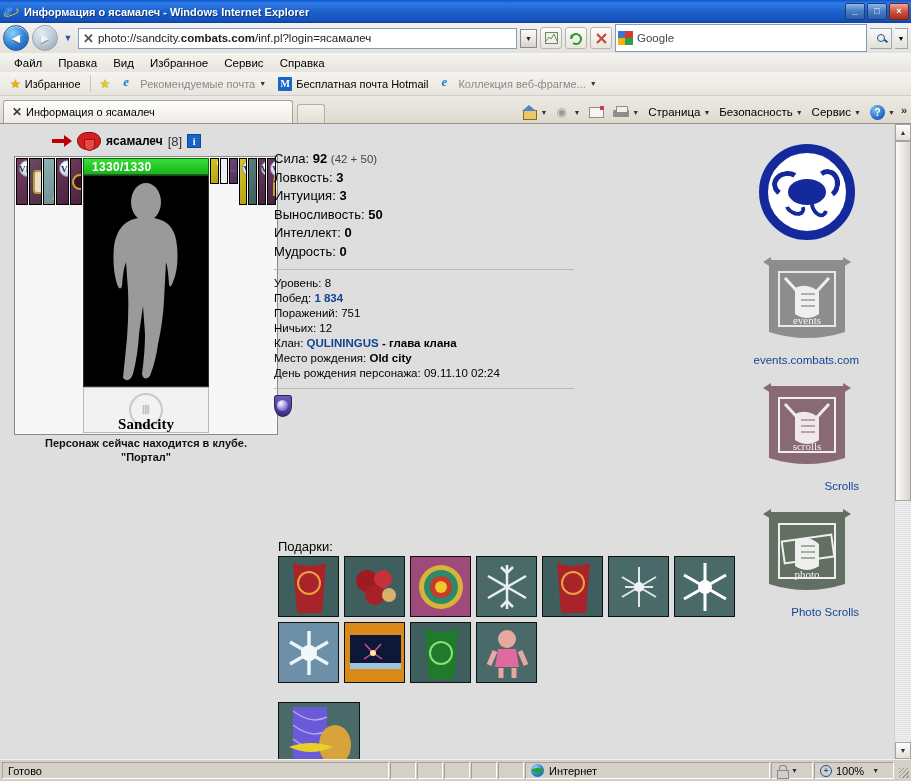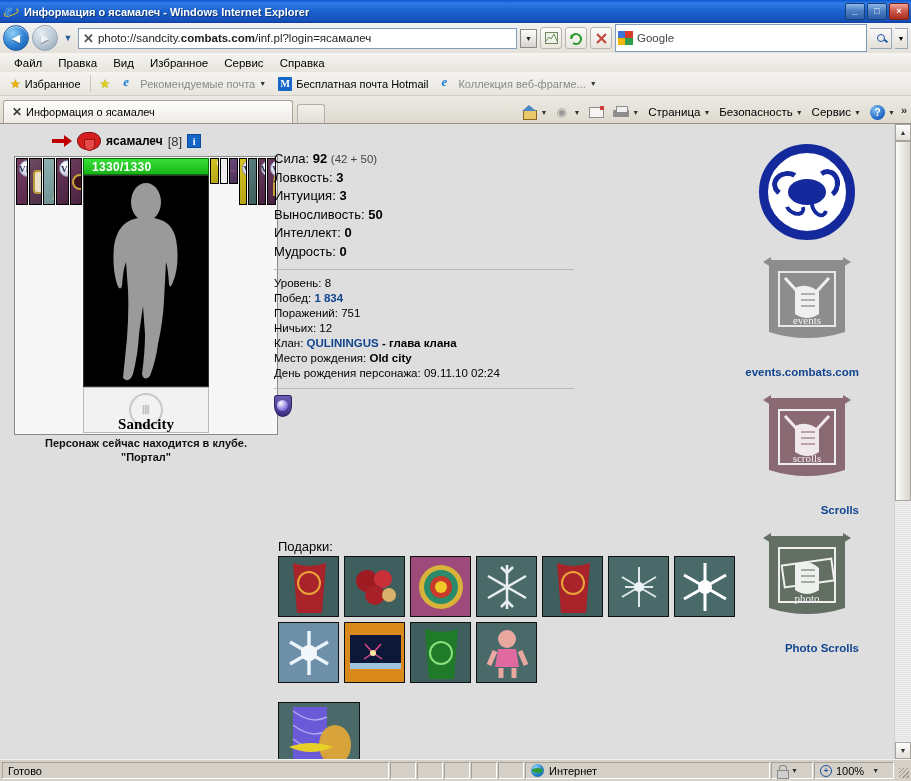--- a/index.html
+++ b/index.html
@@ -236,21 +236,21 @@
   .zodiac .cl { position: absolute; width: 30px; height: 26px; border: 5px solid #14299c;
                 border-radius: 50%; border-bottom-color: transparent; border-right-color: transparent; }
   .zodiac .cl.l { left: 4px; top: 18px; transform: rotate(-10deg); }
   .zodiac .cl.r { right: 4px; top: 18px; transform: rotate(100deg); }
   .zodiac .lg { position: absolute; width: 22px; height: 16px; border: 4px solid #14299c;
                 border-radius: 50%; border-top-color: transparent; border-left-color: transparent;}
   .zodiac .lg.l { left: 16px; bottom: 16px; transform: rotate(30deg); }
   .zodiac .lg.r { right: 16px; bottom: 16px; transform: rotate(60deg); }
   .banner { width: 104px; display: flex; flex-direction: column; align-items: flex-end; }
   .flag { width: 104px; height: 92px; position: relative; }
-  .banner-cap { font-size: 11.5px; font-weight: bold; color: #12458f; margin-top: 20px; }
+  .banner-cap { font-size: 11.5px; font-weight: normal; color: #12458f; margin-top: 8px; }
 
   
   .statusbar { height: 22px; flex: 0 0 22px; display: flex; align-items: stretch;
                background: #d4d0c8; border-top: 1px solid #f2f0ea; padding: 2px 2px 2px 2px; gap: 1px; }
   .sb-cell { border: 1px solid #a6a196; border-right-color: #fff; border-bottom-color: #fff;
              background: #d4d0c8; display: flex; align-items: center; padding: 4px 5px; font-size: 11px; }
   .sb-cell.grow { flex: 1 1 auto; }
   .sb-cell.w { width: 26px; }
   .globe { width: 13px; height: 13px; border-radius: 50%;
            background: radial-gradient(circle at 35% 30%,#8fd6ff,#1b7fc4 60%,#0a5f9c);

